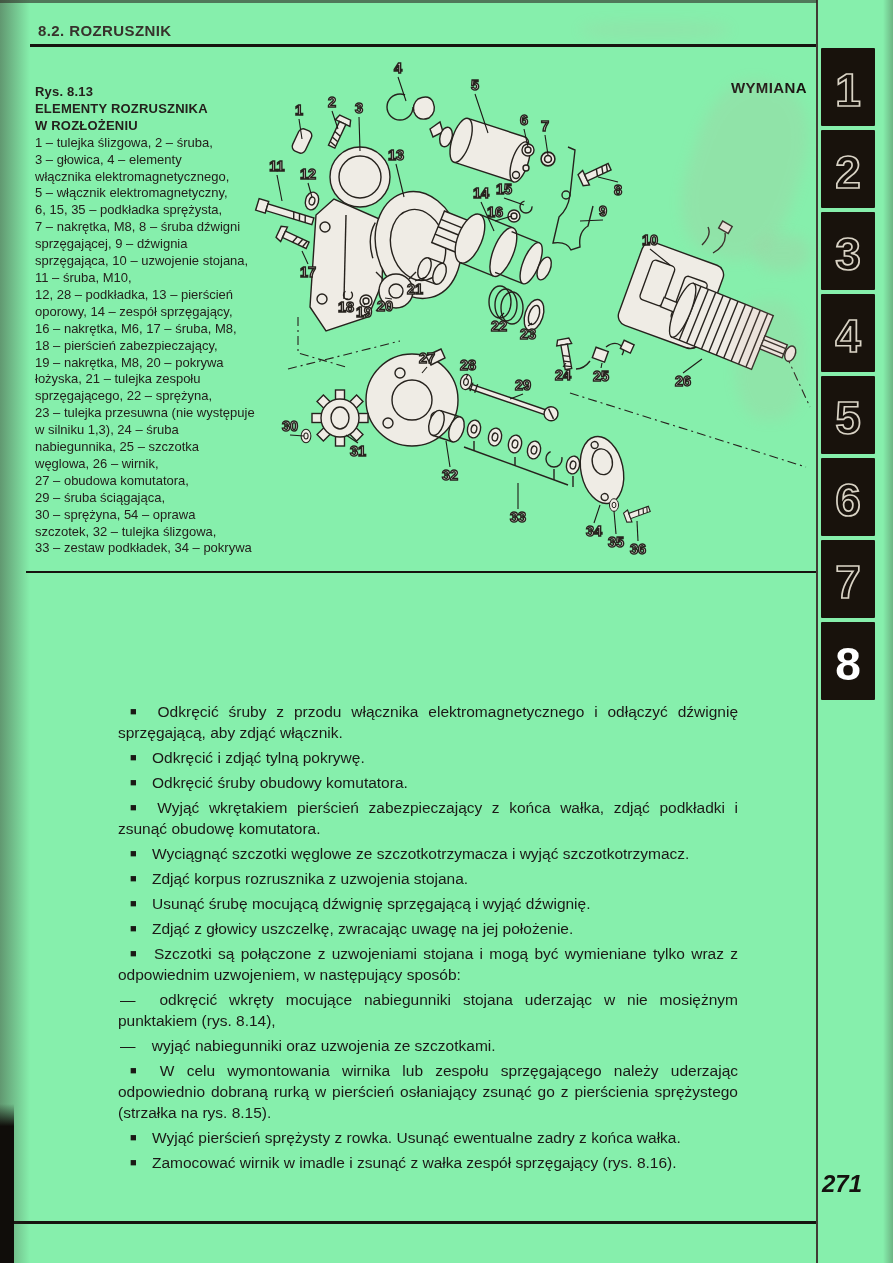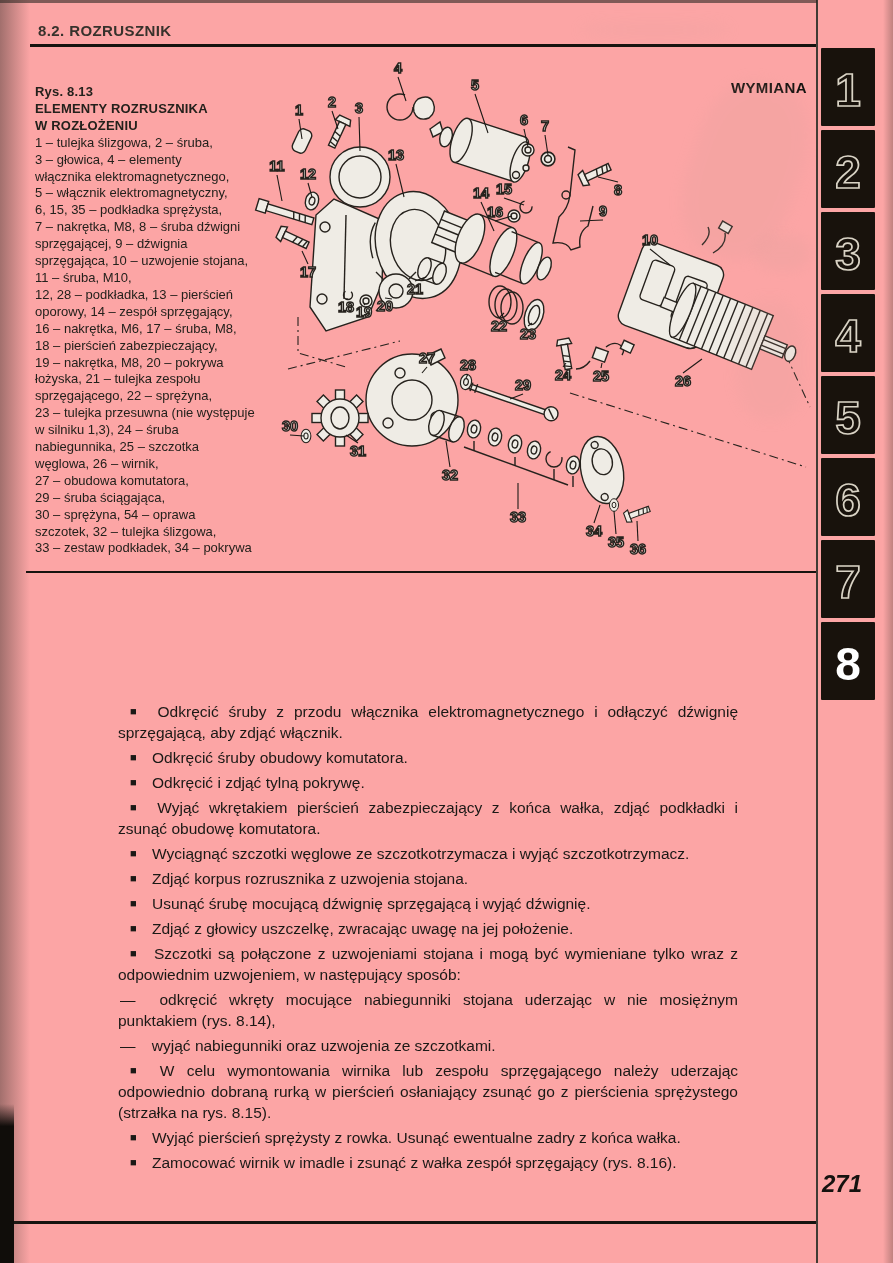--- a/index.html
+++ b/index.html
@@ -1,16 +1,16 @@
 <!DOCTYPE html>
 <html><head>
 <meta charset="utf-8">
 <style>
   html,body{margin:0;padding:0;background:#8a857d;}
-  #page{position:relative;width:893px;height:1263px;background:#fca5a5;overflow:hidden;
+  #page{position:relative;width:893px;height:1263px;background:#86efac;overflow:hidden;
         font-family:"Liberation Sans",sans-serif;color:#1d1b18;}
   
   .edge-left{position:absolute;left:0;top:0;width:30px;height:1263px;
              background:linear-gradient(90deg,rgba(52,46,40,.45),rgba(52,46,40,0));pointer-events:none;}
   .edge-right{position:absolute;right:0;top:0;width:10px;height:1263px;
               background:linear-gradient(270deg,rgba(52,46,40,.30),rgba(52,46,40,0));pointer-events:none;}
   .edge-top{position:absolute;left:0;top:0;width:817px;height:3px;background:rgba(45,40,35,.6);}
   .corner-black{position:absolute;left:0;top:1104px;width:14px;height:159px;
                 background:linear-gradient(180deg,rgba(16,13,10,0),#100d0a 14%);}
   .ghost{position:absolute;background:#cf9f97;filter:blur(7px);border-radius:40%;pointer-events:none;}
@@ -418,22 +418,22 @@
           <line x1="388" y1="486" x2="387" y2="466" stroke="#1d1a16" stroke-width="1.1"></line>
           <text x="388" y="499" class="dlabel" data-name="part-label-36">36</text>
         </g>
     </svg>
   </div>
 
   <div class="rule rule-figure" data-name="figure-bottom-rule"></div>
 
   <div id="paragraphs" data-name="instruction-list">
       <p class="body-p square" data-name="instruction-paragraph"><span class="marker" data-name="bullet-square">■</span> <span data-name="instruction-text">Odkręcić śruby z przodu włącznika elektromagnetycznego i odłączyć dźwignię sprzęgającą, aby zdjąć włącznik.</span></p>
+      <p class="body-p square" data-name="instruction-paragraph"><span class="marker" data-name="bullet-square">■</span> <span data-name="instruction-text">Odkręcić i zdjąć tylną pokrywę.</span></p>
       <p class="body-p square" data-name="instruction-paragraph"><span class="marker" data-name="bullet-square">■</span> <span data-name="instruction-text">Odkręcić śruby obudowy komutatora.</span></p>
-      <p class="body-p square" data-name="instruction-paragraph"><span class="marker" data-name="bullet-square">■</span> <span data-name="instruction-text">Odkręcić i zdjąć tylną pokrywę.</span></p>
       <p class="body-p square" data-name="instruction-paragraph"><span class="marker" data-name="bullet-square">■</span> <span data-name="instruction-text">Wyjąć wkrętakiem pierścień zabezpieczający z końca wałka, zdjąć podkładki i zsunąć obudowę komutatora.</span></p>
       <p class="body-p square" data-name="instruction-paragraph"><span class="marker" data-name="bullet-square">■</span> <span data-name="instruction-text">Wyciągnąć szczotki węglowe ze szczotkotrzymacza i wyjąć szczotkotrzymacz.</span></p>
       <p class="body-p square" data-name="instruction-paragraph"><span class="marker" data-name="bullet-square">■</span> <span data-name="instruction-text">Zdjąć korpus rozrusznika z uzwojenia stojana.</span></p>
       <p class="body-p square" data-name="instruction-paragraph"><span class="marker" data-name="bullet-square">■</span> <span data-name="instruction-text">Usunąć śrubę mocującą dźwignię sprzęgającą i wyjąć dźwignię.</span></p>
       <p class="body-p square" data-name="instruction-paragraph"><span class="marker" data-name="bullet-square">■</span> <span data-name="instruction-text">Zdjąć z głowicy uszczelkę, zwracając uwagę na jej położenie.</span></p>
       <p class="body-p square" data-name="instruction-paragraph"><span class="marker" data-name="bullet-square">■</span> <span data-name="instruction-text">Szczotki są połączone z uzwojeniami stojana i mogą być wymieniane tylko wraz z odpowiednim uzwojeniem, w następujący sposób:</span></p>
       <p class="body-p dash" data-name="instruction-paragraph"><span class="marker" data-name="bullet-dash">—</span> <span data-name="instruction-text">odkręcić wkręty mocujące nabiegunniki stojana uderzając w nie mosiężnym punktakiem (rys. 8.14),</span></p>
       <p class="body-p dash" data-name="instruction-paragraph"><span class="marker" data-name="bullet-dash">—</span> <span data-name="instruction-text">wyjąć nabiegunniki oraz uzwojenia ze szczotkami.</span></p>
       <p class="body-p square" data-name="instruction-paragraph"><span class="marker" data-name="bullet-square">■</span> <span data-name="instruction-text">W celu wymontowania wirnika lub zespołu sprzęgającego należy uderzając odpowiednio dobraną rurką w pierścień osłaniający zsunąć go z pierścienia sprężystego (strzałka na rys. 8.15).</span></p>
       <p class="body-p square" data-name="instruction-paragraph"><span class="marker" data-name="bullet-square">■</span> <span data-name="instruction-text">Wyjąć pierścień sprężysty z rowka. Usunąć ewentualne zadry z końca wałka.</span></p>

